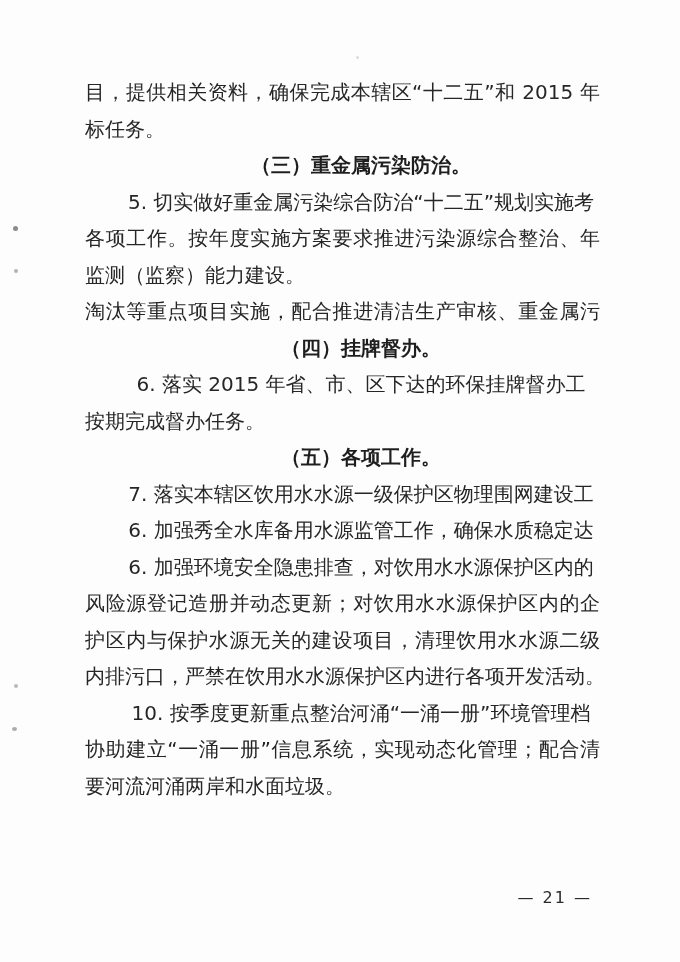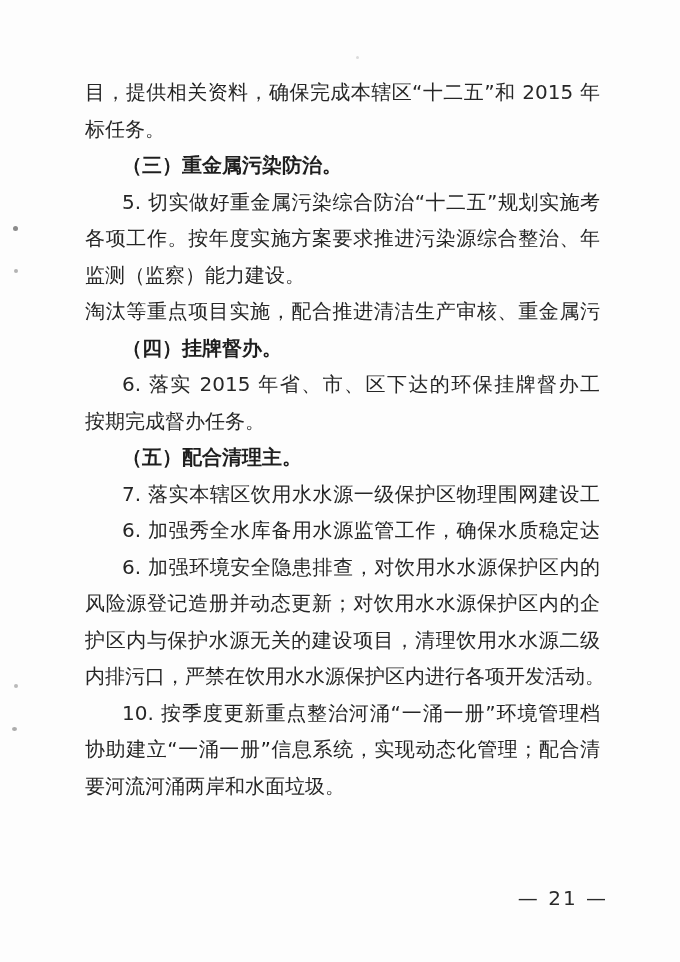--- a/index.html
+++ b/index.html
@@ -27,27 +27,27 @@
     overflow: hidden;
     text-align: left;
     white-space: nowrap;
     color: #262626;
   }
   .line.justify {
     white-space: normal;
     text-align: justify;
     text-align-last: justify;
   }
-  .line.indent { text-indent: 37px; }
+  .line.indent { text-indent: 37px; text-align: center; }
   .line.heading { font-weight: 700; color: #1e1e1e; }
   .page-number {
     position: absolute;
     top: 886px;
-    right: 72px;
-    font-size: 20px;
+    right: 88px;
+    font-size: 16px;
     line-height: 24px;
     letter-spacing: 2px;
     color: #2a2a2a;
   }
   .speck {
     position: absolute;
     border-radius: 50%;
     background: #777;
   }
   .speck.s1 { left: 13px;  top: 226px; width: 5px; height: 5px; opacity: 0.85; }
@@ -73,21 +73,21 @@
     <div class="line justify">目，提供相关资料，确保完成本辖区“十二五”和 2015 年减排目</div>
     <div class="line">标任务。</div>
     <div class="line heading indent">（三）重金属污染防治。</div>
     <div class="line justify indent">5. 切实做好重金属污染综合防治“十二五”规划实施考核的</div>
     <div class="line justify">各项工作。按年度实施方案要求推进污染源综合整治、年减排目</div>
     <div class="line">监测（监察）能力建设。</div>
     <div class="line justify">淘汰等重点项目实施，配合推进清洁生产审核、重金属污染环境</div>
     <div class="line heading indent">（四）挂牌督办。</div>
     <div class="line justify indent">6. 落实 2015 年省、市、区下达的环保挂牌督办工作，确保</div>
     <div class="line">按期完成督办任务。</div>
-    <div class="line heading indent">（五）配合清理主。</div>
+    <div class="line heading indent">（五）各项工作。</div>
     <div class="line justify indent">7. 落实本辖区饮用水水源一级保护区物理围网建设工作。</div>
     <div class="line justify indent">6. 加强秀全水库备用水源监管工作，确保水质稳定达到饮用</div>
     <div class="line justify indent">6. 加强环境安全隐患排查，对饮用水水源保护区内的企业及</div>
     <div class="line justify">风险源登记造册并动态更新；对饮用水水源保护区内的企业及</div>
     <div class="line justify">护区内与保护水源无关的建设项目，清理饮用水水源二级保护区</div>
     <div class="line">内排污口，严禁在饮用水水源保护区内进行各项开发活动。</div>
     <div class="line justify indent">10. 按季度更新重点整治河涌“一涌一册”环境管理档案，</div>
     <div class="line justify">协助建立“一涌一册”信息系统，实现动态化管理；配合清理主</div>
     <div class="line">要河流河涌两岸和水面垃圾。</div>
   </div>

